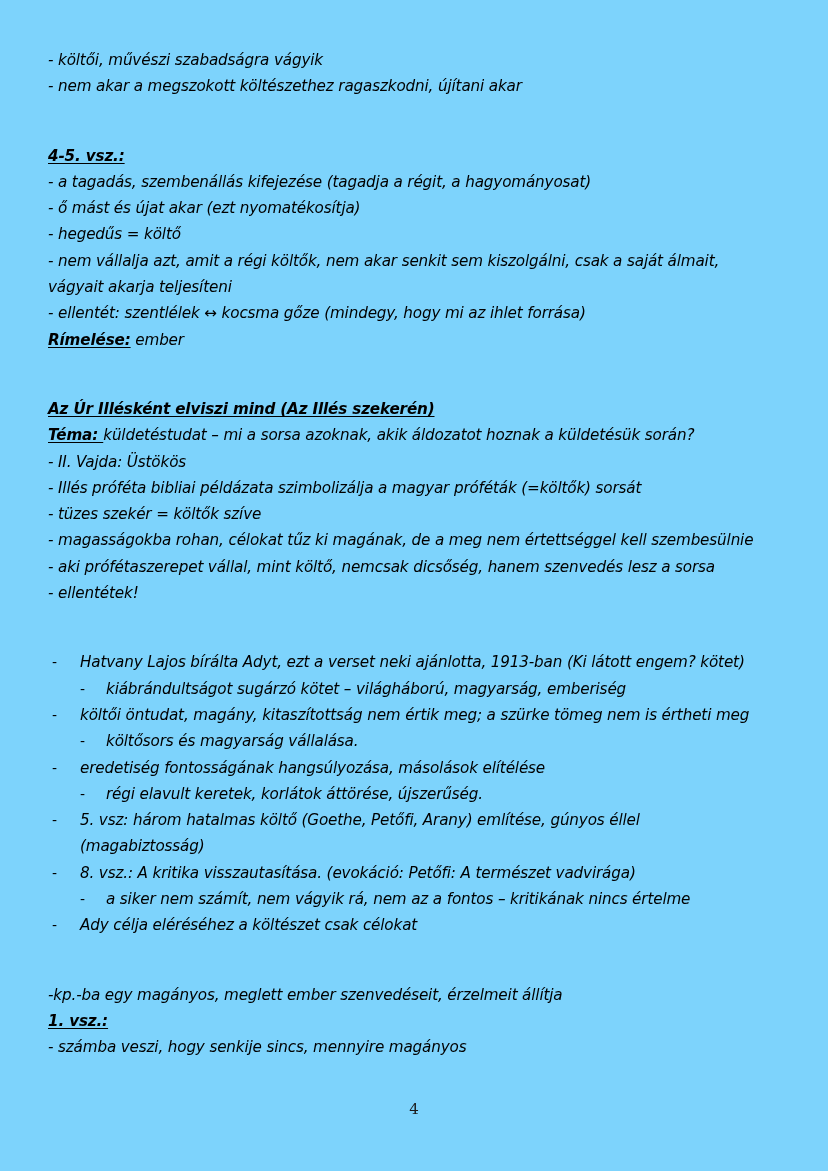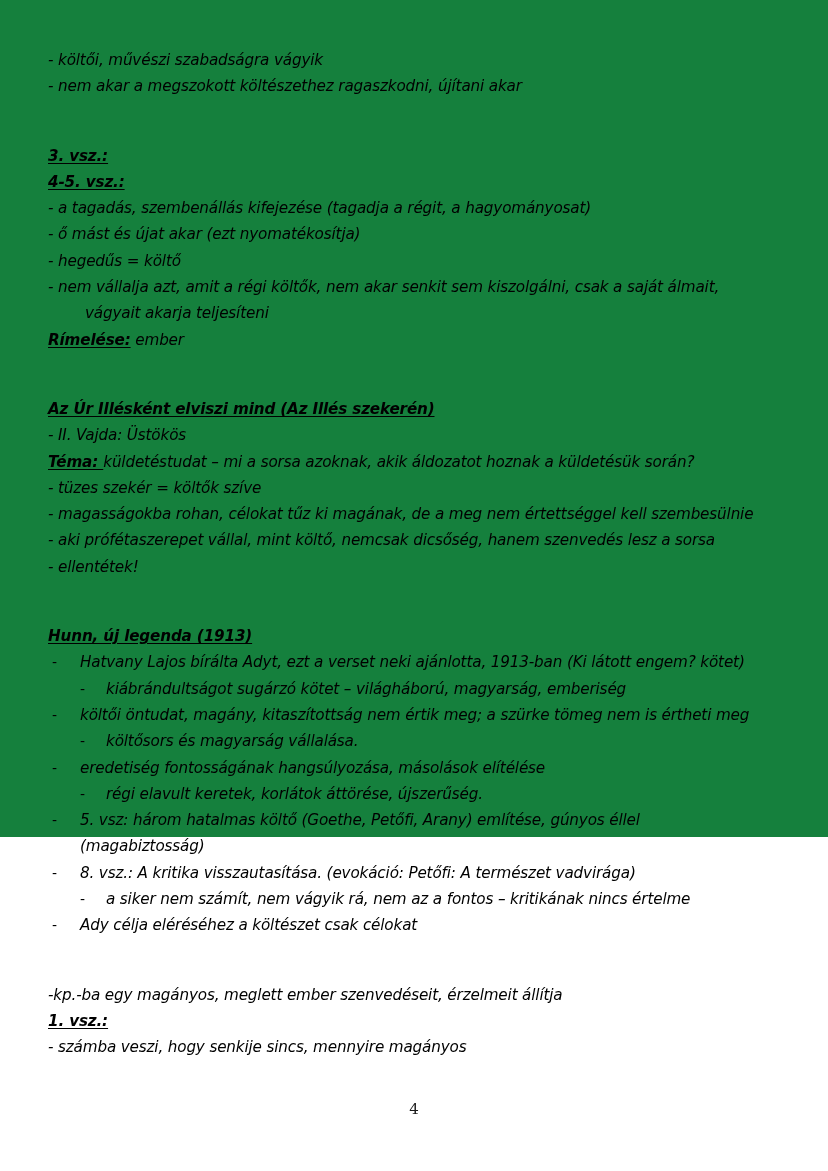--- a/index.html
+++ b/index.html
@@ -13,22 +13,22 @@
     position: relative;
     overflow: hidden;
     font-family: "DejaVu Sans", sans-serif;
     color: #000000;
   }
 
   #page {
     position: absolute;
     left: 0; top: 0;
     width: 828px;
-    height: 837px;
-    background: #15803d;
+    height: 1171px;
+    background: #7dd3fc;
   }
 
   .doc-body {
     position: absolute;
     left: 48px;
     top: 47px;
     width: 744px;
   }
 
   
@@ -38,21 +38,20 @@
     font-size: 15.2px;
     line-height: 26.3px;
     letter-spacing: -0.15px;
     white-space: pre-wrap;
     color: #000000;
   }
 
   .line.hang {
     
     text-indent: 0;
-    margin-left: 37px;
   }
 
   
   .heading {
     font-weight: bold;
     text-decoration: underline;
     text-underline-offset: 2px;
   }
 
   
@@ -113,49 +112,49 @@
   <div class="doc-body">
 
     <div>
       <div class="line">- költői, művészi szabadságra vágyik</div>
       <div class="line">- nem akar a megszokott költészethez ragaszkodni, újítani akar</div>
     </div>
 
     <div class="gap-lg"></div>
 
     <div>
-      <div class="line heading">3. vsz.:</div>
     </div>
 
     <div>
       <div class="line heading">4-5. vsz.:</div>
       <div class="line">- a tagadás, szembenállás kifejezése (tagadja a régit, a hagyományosat)</div>
       <div class="line">- ő mást és újat akar (ezt nyomatékosítja)</div>
       <div class="line">- hegedűs = költő</div>
       <div class="line">- nem vállalja azt, amit a régi költők, nem akar senkit sem kiszolgálni, csak a saját álmait,</div>
       <div class="line hang">vágyait akarja teljesíteni</div>
+      <div class="line">- ellentét: szentlélek ↔ kocsma gőze (mindegy, hogy mi az ihlet forrása)</div>
       <div class="line"><span class="lead">Rímelése:</span><span> ember</span></div>
     </div>
 
     <div class="gap-lg"></div>
 
     <div>
       <div class="line heading">Az Úr Illésként elviszi mind (Az Illés szekerén)</div>
+      <div class="line"><span class="lead">Téma: </span><span>küldetéstudat – mi a sorsa azoknak, akik áldozatot hoznak a küldetésük során?</span></div>
       <div class="line">- II. Vajda: Üstökös</div>
-      <div class="line"><span class="lead">Téma: </span><span>küldetéstudat – mi a sorsa azoknak, akik áldozatot hoznak a küldetésük során?</span></div>
+      <div class="line">- Illés próféta bibliai példázata szimbolizálja a magyar próféták (=költők) sorsát</div>
       <div class="line">- tüzes szekér = költők szíve</div>
       <div class="line">- magasságokba rohan, célokat tűz ki magának, de a meg nem értettséggel kell szembesülnie</div>
       <div class="line">- aki prófétaszerepet vállal, mint költő, nemcsak dicsőség, hanem szenvedés lesz a sorsa</div>
       <div class="line">- ellentétek!</div>
     </div>
 
     <div class="gap-lg"></div>
 
     <div>
-      <div class="line heading">Hunn, új legenda (1913)</div>
 
       <div class="bullet-row lvl1">
         <span class="bullet-mark">-</span>
         <span class="bullet-text">Hatvany Lajos bírálta Adyt, ezt a verset neki ajánlotta, 1913-ban (Ki látott engem? kötet)</span>
       </div>
       <div class="bullet-row lvl2">
         <span class="bullet-mark">-</span>
         <span class="bullet-text">kiábrándultságot sugárzó kötet – világháború, magyarság, emberiség</span>
       </div>
       <div class="bullet-row lvl1">

